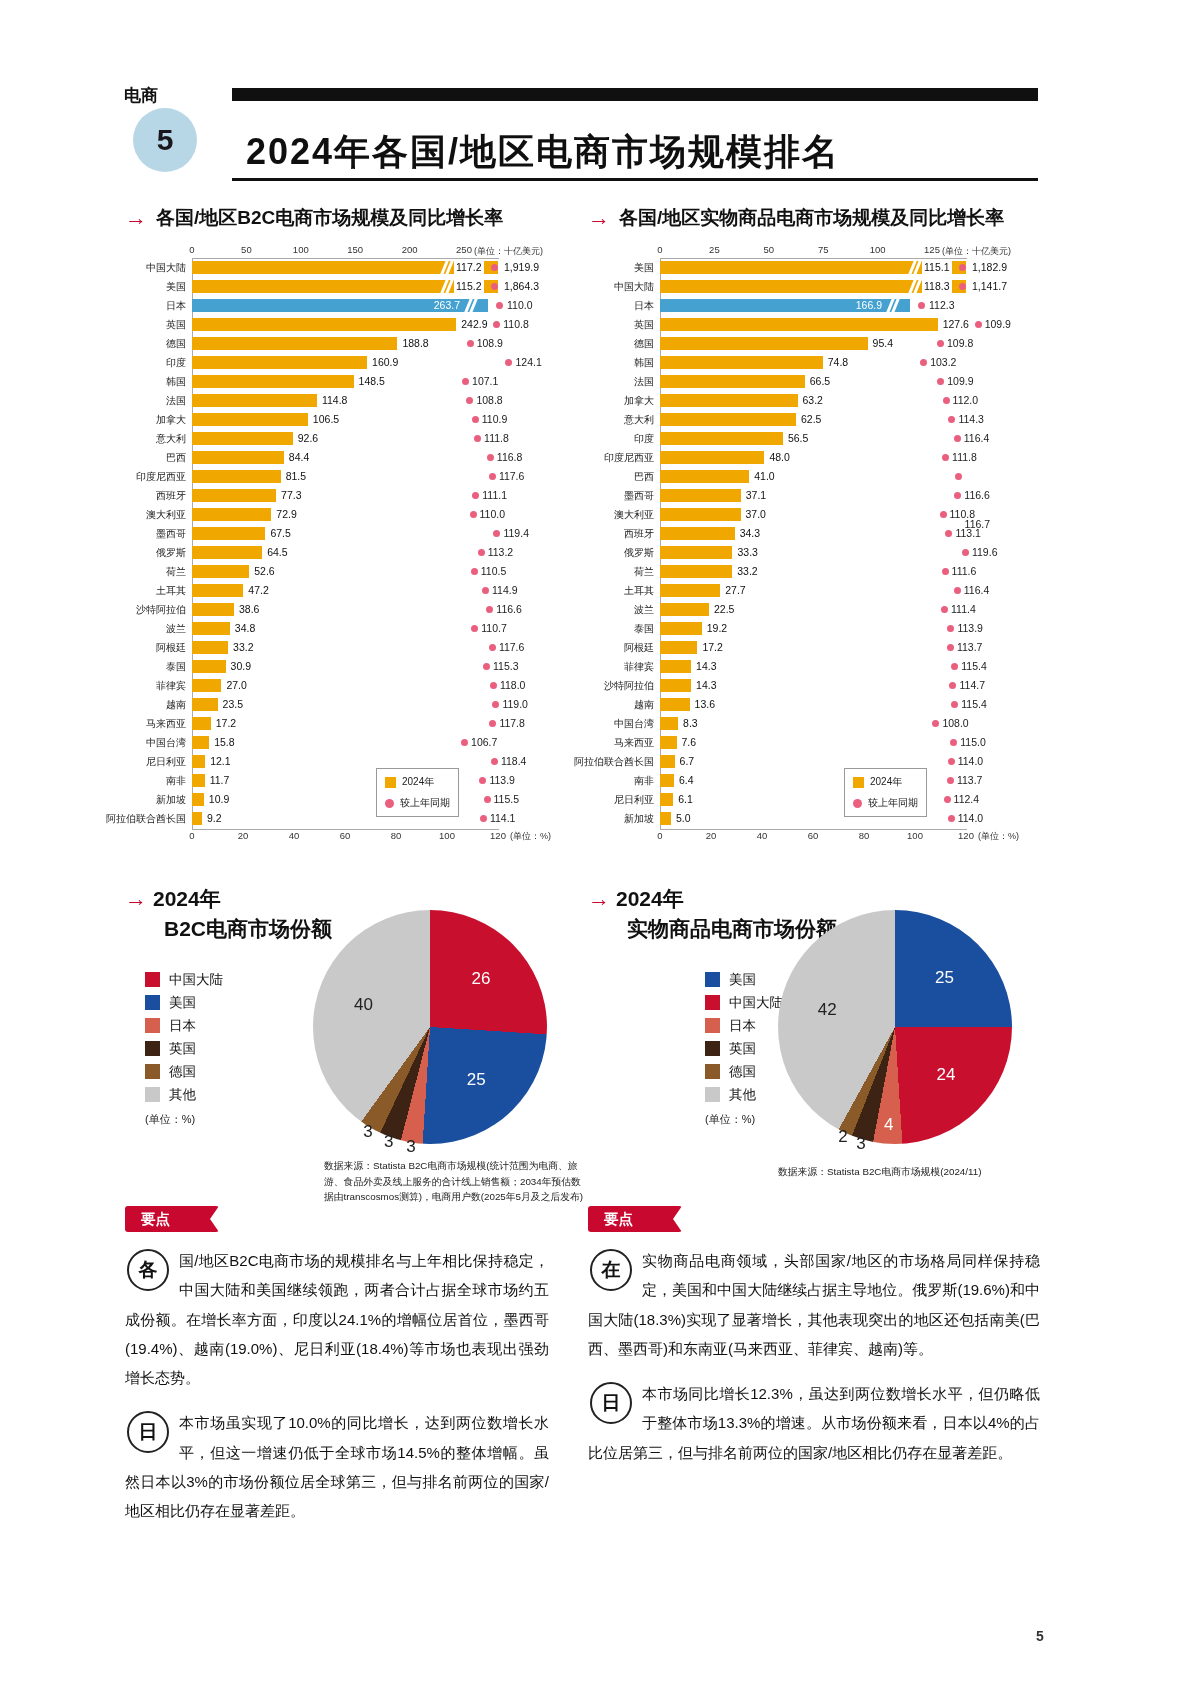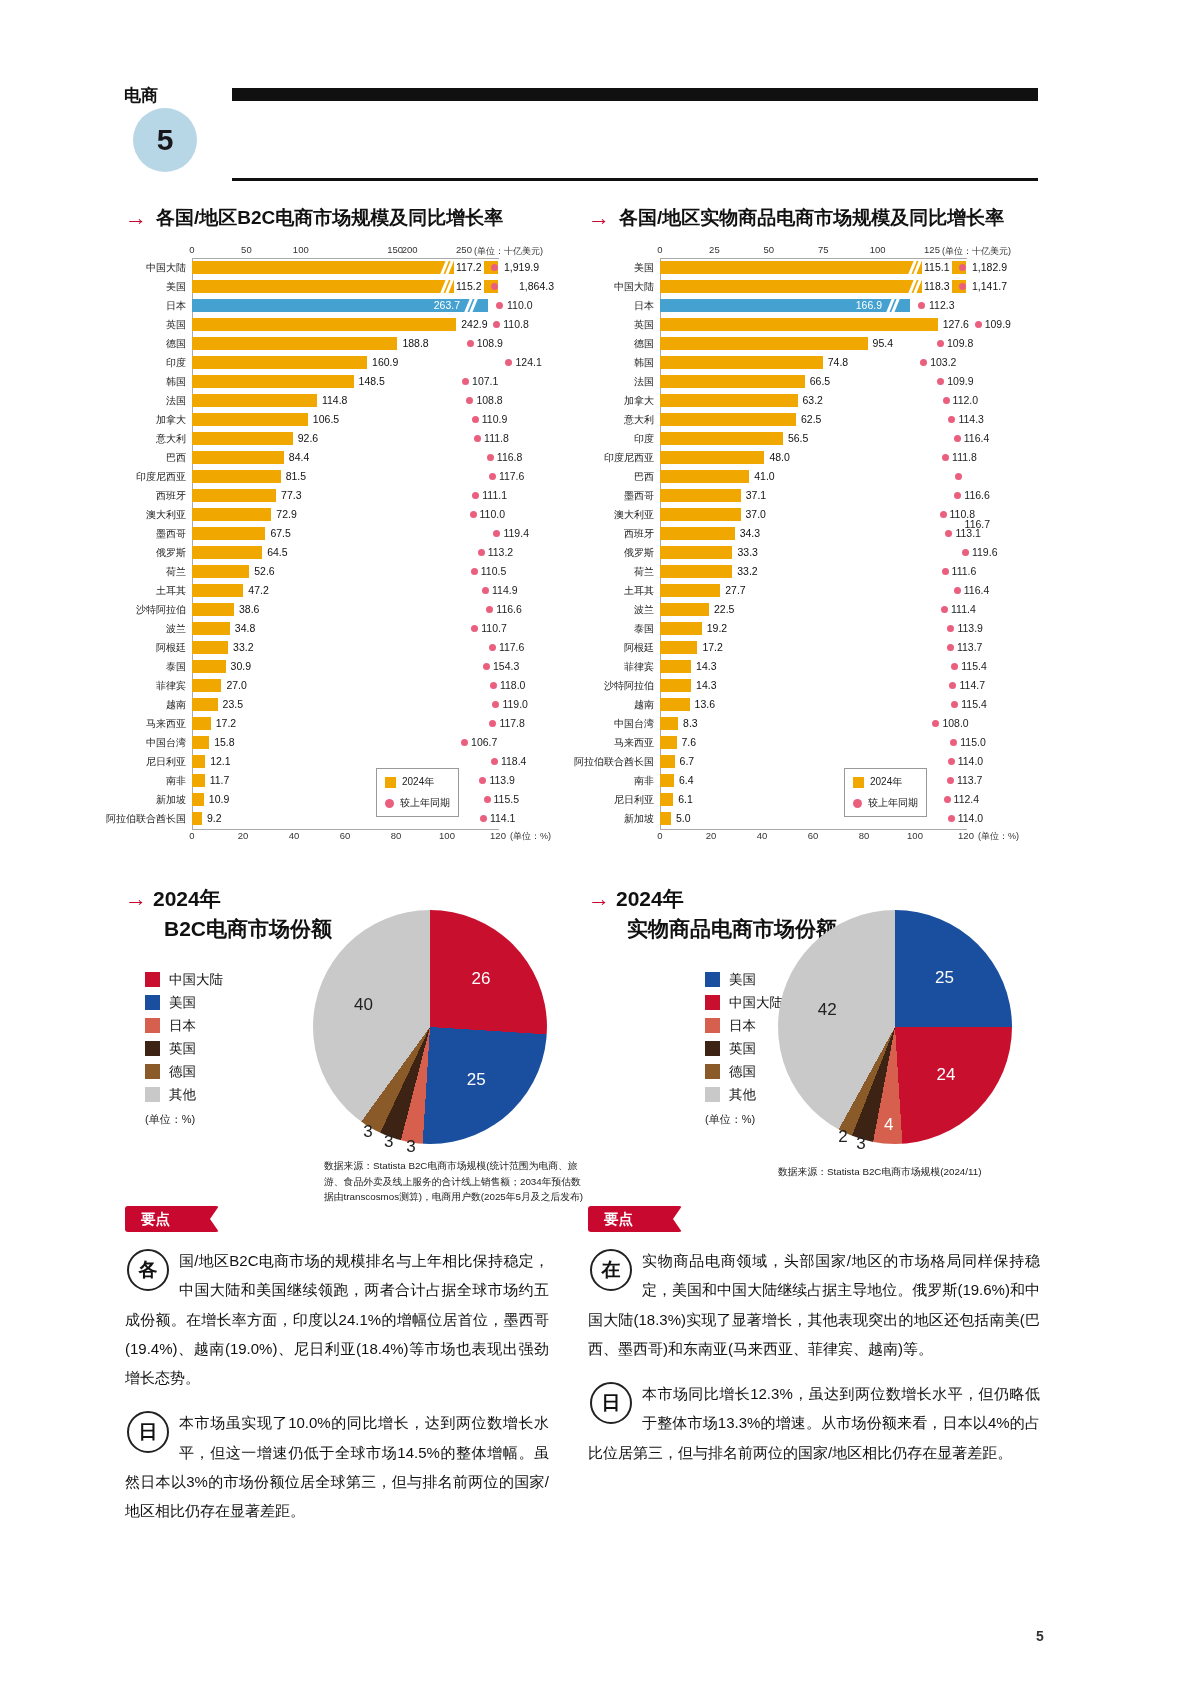--- a/index.html
+++ b/index.html
@@ -74,37 +74,38 @@
 </head>
 <body>
 
 <div class="page" style="--bar_orange: #f0a800; --bar_blue: #45a1d0; --dot_pink: #ea5f7e; --accent_red: #c9082f; --circle_blue: #b7d7e6; --pie_red: #c8102e; --pie_blue: #1a4e9e; --pie_salmon: #d6604d; --pie_darkbrown: #3d2314; --pie_brown: #8a5a28; --pie_gray: #c9c9c9;">
 
   <div class="cat-label">电商</div>
   <div class="cat-circle">
     <span>5</span>
   </div>
   <div class="band-top"></div>
+  <h1 class="page-title">2024年各国/地区电商市场规模排名</h1>
   <div class="band-bottom"></div>
 
   <div class="sec-title" style="left:125px;top:205px;">
     <span class="arrow">→</span>
     <span>各国/地区B2C电商市场规模及同比增长率</span>
   </div>
   <div class="sec-title" style="left:588px;top:205px;">
     <span class="arrow">→</span>
     <span>各国/地区实物商品电商市场规模及同比增长率</span>
   </div>
 
   <div id="bar-chart-0" class="barchart" style="left:100px;">
       <div class="bx-axis bx-top">
         <span class="bx-tick" style="left: 92px;">0</span>
         <span class="bx-tick" style="left: 146.4px;">50</span>
         <span class="bx-tick" style="left: 200.8px;">100</span>
-        <span class="bx-tick" style="left: 255.2px; margin-left: 40px;">150</span>
+        <span class="bx-tick" style="left: 255.2px;">150</span>
         <span class="bx-tick" style="left: 309.6px;">200</span>
         <span class="bx-tick" style="left: 364px;">250</span>
         <span class="bx-unit-top">(单位：十亿美元)</span>
       </div>
       <div class="bx-rows">
         <div class="bx-frame"></div>
         <div class="bx-row">
           <div class="bx-label">中国大陆</div>
           <div class="bx-bar" style="left: 92px; width: 306px;"></div>
           <div class="bx-brk" style="left: 342px;">
@@ -117,21 +118,21 @@
         </div>
         <div class="bx-row">
           <div class="bx-label">美国</div>
           <div class="bx-bar" style="left: 92px; width: 306px;"></div>
           <div class="bx-brk" style="left: 342px;">
             <i></i>
             <i></i>
           </div>
           <div class="bx-chip" style="left: 354px;">115.2</div>
           <div class="bx-dot" style="left: 391px;"></div>
-          <div class="bx-val" style="left: 419px; text-align: right;">1,864.3</div>
+          <div class="bx-val" style="left: 404px; text-align: right;">1,864.3</div>
         </div>
         <div class="bx-row">
           <div class="bx-label">日本</div>
           <div class="bx-bar hl" style="left: 92px; width: 296px;"></div>
           <div class="bx-val inbar" style="left: 92px; width: 268px;">263.7</div>
           <div class="bx-brk" style="left: 366px;">
             <i></i>
             <i></i>
           </div>
           <div class="bx-dot" style="left: 396px;"></div>
@@ -261,21 +262,21 @@
           <div class="bx-bar" style="left: 92px; width: 36.1216px;"></div>
           <div class="bx-val" style="left: 133.122px;">33.2</div>
           <div class="bx-dot" style="left: 388.88px;"></div>
           <div class="bx-glabel" style="left: 398.88px;">117.6</div>
         </div>
         <div class="bx-row">
           <div class="bx-label">泰国</div>
           <div class="bx-bar" style="left: 92px; width: 33.6192px;"></div>
           <div class="bx-val" style="left: 130.619px;">30.9</div>
           <div class="bx-dot" style="left: 383.015px;"></div>
-          <div class="bx-glabel" style="left: 393.015px;">154.3</div>
+          <div class="bx-glabel" style="left: 393.015px;">115.3</div>
         </div>
         <div class="bx-row">
           <div class="bx-label">菲律宾</div>
           <div class="bx-bar" style="left: 92px; width: 29.376px;"></div>
           <div class="bx-val" style="left: 126.376px;">27.0</div>
           <div class="bx-dot" style="left: 389.9px;"></div>
           <div class="bx-glabel" style="left: 399.9px;">118.0</div>
         </div>
         <div class="bx-row">
           <div class="bx-label">越南</div>

